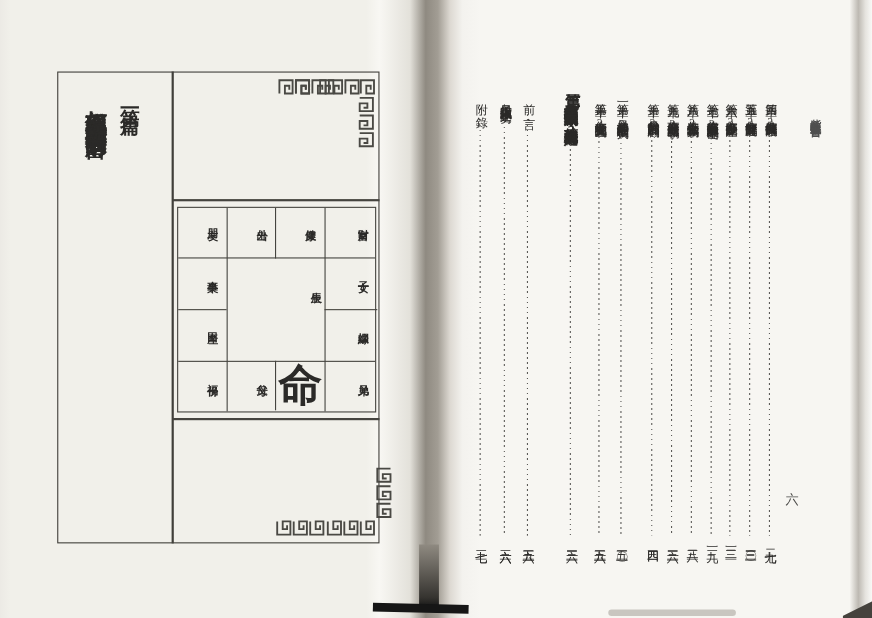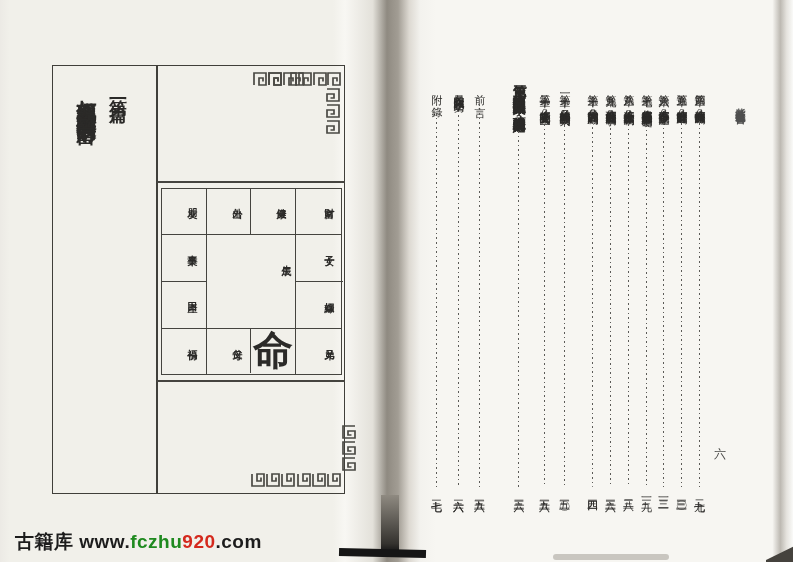--- a/index.html
+++ b/index.html
@@ -244,17 +244,14 @@
     <span class="toc-title vt">附　錄</span>
     <span class="leader"></span>
     <span class="toc-page vt">三七七</span>
   </div>
 
   <div class="noise-gutter"></div>
   <div class="noise-bar"></div>
   <div class="noise-smudge"></div>
   <div class="noise-corner"></div>
 
-  <div class="watermark">
-    <span style="color:#1c1c1c">古籍库</span><span style="color:#1c1c1c"> www.</span><span style="color:#1f8a1f">fczhu</span><span style="color:#d4291d">920</span><span style="color:#1c1c1c">.com</span>
-  </div>
 
 </div>
 
 </body></html>

